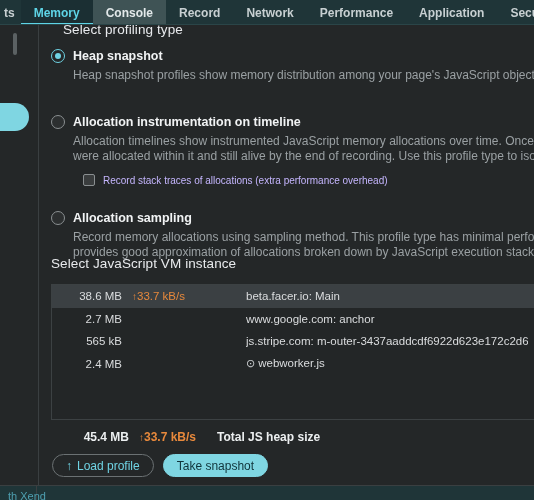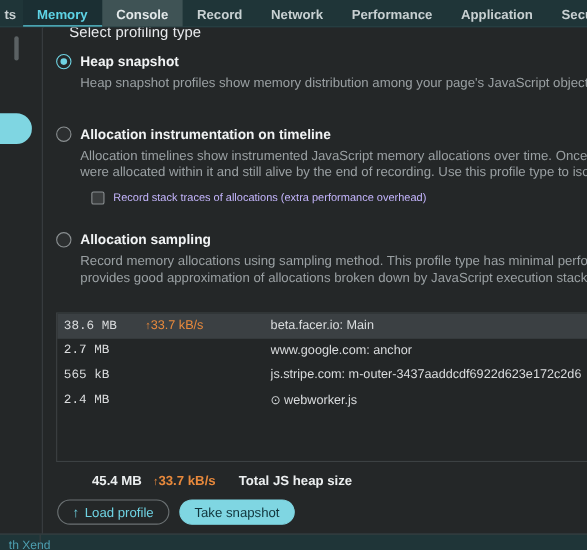--- a/index.html
+++ b/index.html
@@ -210,23 +210,23 @@
     align-items: center;
     height: 22.5px;
     padding: 0 6px;
     font-size: 11.5px;
     color: #dadcde;
     white-space: nowrap;
   }
   .vm-row.selected { background: #3b4043; }
   .c-size {
     width: 72px;
+    text-align: right;
     padding-right: 8px;
     flex: 0 0 auto;
-    font-family: Liberation Mono, monospace;
   }
   .c-rate {
     width: 80px;
     flex: 0 0 auto;
     color: #e8893c;
     padding-left: 2px;
   }
   .c-name { flex: 1 1 auto; overflow: hidden; margin-left: 36px; }
   .arrow-up { font-size: 10px; }
   .gear { font-size: 11px; color: #cfd3d5; margin-right: 3px; }
@@ -343,20 +343,21 @@
 
     <div class="opt" style="top:186px;">
       <div class="opt-head">
         <span class="radio off"></span>
         <span class="opt-label">Allocation sampling</span>
       </div>
       <div class="opt-desc">Record memory allocations using sampling method. This profile type has minimal performance
 provides good approximation of allocations broken down by JavaScript execution stack.</div>
     </div>
 
+    <div class="section-title" id="vm-title">Select JavaScript VM instance</div>
 
     <div class="vm-table">
       <div class="vm-row selected">
         <span class="c-size">38.6 MB</span>
         <span class="c-rate"><span class="arrow-up">↑</span><span>33.7 kB/s</span></span>
         <span class="c-name">beta.facer.io: Main</span>
       </div>
       <div class="vm-row">
         <span class="c-size">2.7 MB</span>
         <span class="c-rate"></span>

